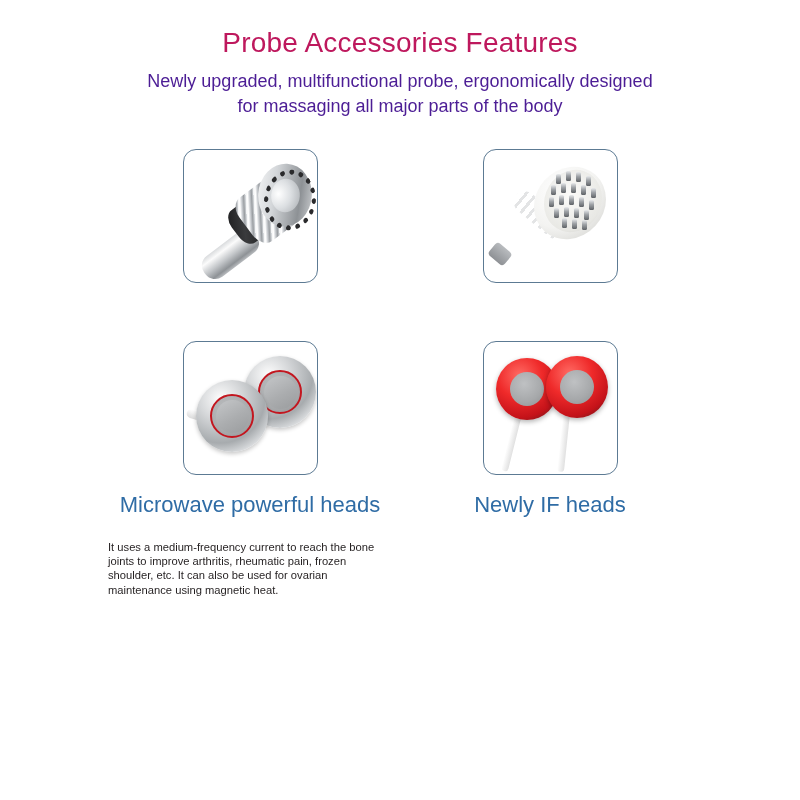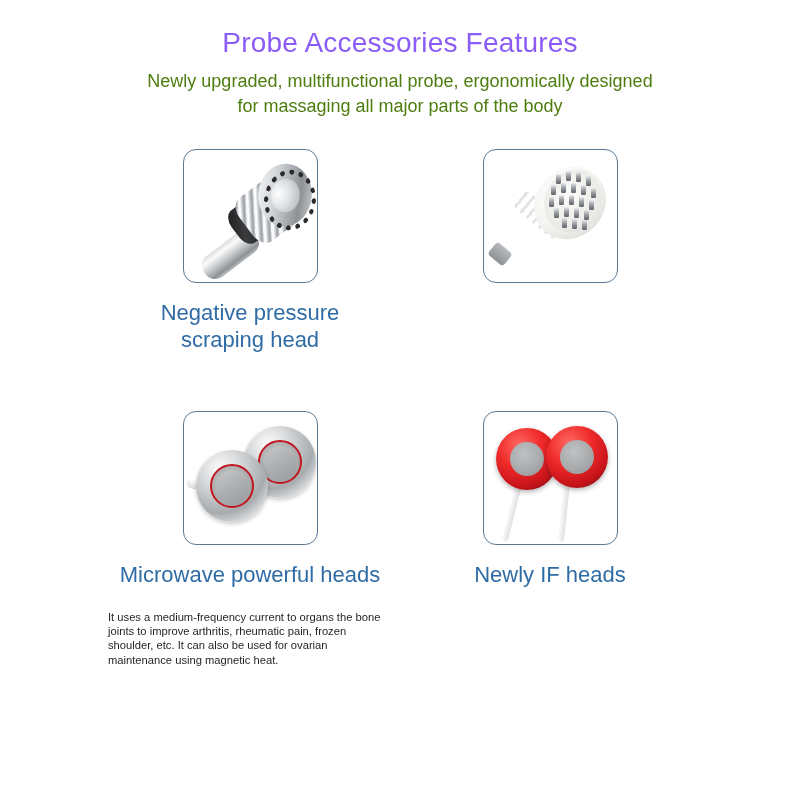--- a/index.html
+++ b/index.html
@@ -20,30 +20,30 @@
     box-sizing: border-box;
   }
 
   
   .header {
     padding-top: 26px;
     text-align: center;
   }
   .main-title {
     font-size: 28px;
-    color: #8b5cf6;
+    color: #be185d;
     font-weight: normal;
     letter-spacing: .2px;
     margin: 0;
     line-height: 34px;
   }
   .subtitle {
     margin: 9px auto 0;
     font-size: 18px;
-    color: #4d7c0f;
+    color: #4c1d95;
     line-height: 25px;
     width: 520px;
     font-weight: normal;
   }
 
   
   .features {
     margin-top: 30px;
     display: grid;
     grid-template-columns: 300px 300px;
@@ -272,24 +272,20 @@
           <div class="art">
             <div class="probe1-shaft"></div>
             <div class="probe1-black"></div>
             <div class="probe1-barrel"></div>
             <div class="probe1-ring-outer"></div>
             <div class="probe1-balls"></div>
             <div class="probe1-inner"></div>
           </div>
         </div>
       </div>
-      <h2 class="feature-title">
-        <span>Negative pressure</span><br>
-        <span>scraping head</span>
-      </h2>
     </div>
 
     <div class="feature feature-col-right">
       <div class="frame-wrap">
         <div class="frame">
           <div class="art">
             <div class="brush-tip"></div>
             <div class="brush-shaft"></div>
             <div class="brush-head"></div>
             <div class="brush-face"></div>
@@ -327,21 +323,21 @@
             <div class="mw-head b"></div>
             <div class="mw-ring b"></div>
             <div class="mw-core b"></div>
             <div class="mw-head a"></div>
             <div class="mw-ring a"></div>
             <div class="mw-core a"></div>
           </div>
         </div>
       </div>
       <h2 class="feature-title title-gap-lg">Microwave powerful heads</h2>
-      <p class="feature-body body-left" style="margin-top:22px;">It uses a medium-frequency current to organs the bone joints to improve arthritis, rheumatic pain, frozen shoulder, etc. It can also be used for ovarian maintenance using magnetic heat.</p>
+      <p class="feature-body body-left" style="margin-top:22px;">It uses a medium-frequency current to reach the bone joints to improve arthritis, rheumatic pain, frozen shoulder, etc. It can also be used for ovarian maintenance using magnetic heat.</p>
     </div>
 
     <div class="feature feature-col-right" style="margin-top:48px;">
       <div class="frame-wrap">
         <div class="frame">
           <div class="art">
             <div class="if-cable a"></div>
             <div class="if-cable b"></div>
             <div class="if-pad a"></div>
             <div class="if-core a"></div>

